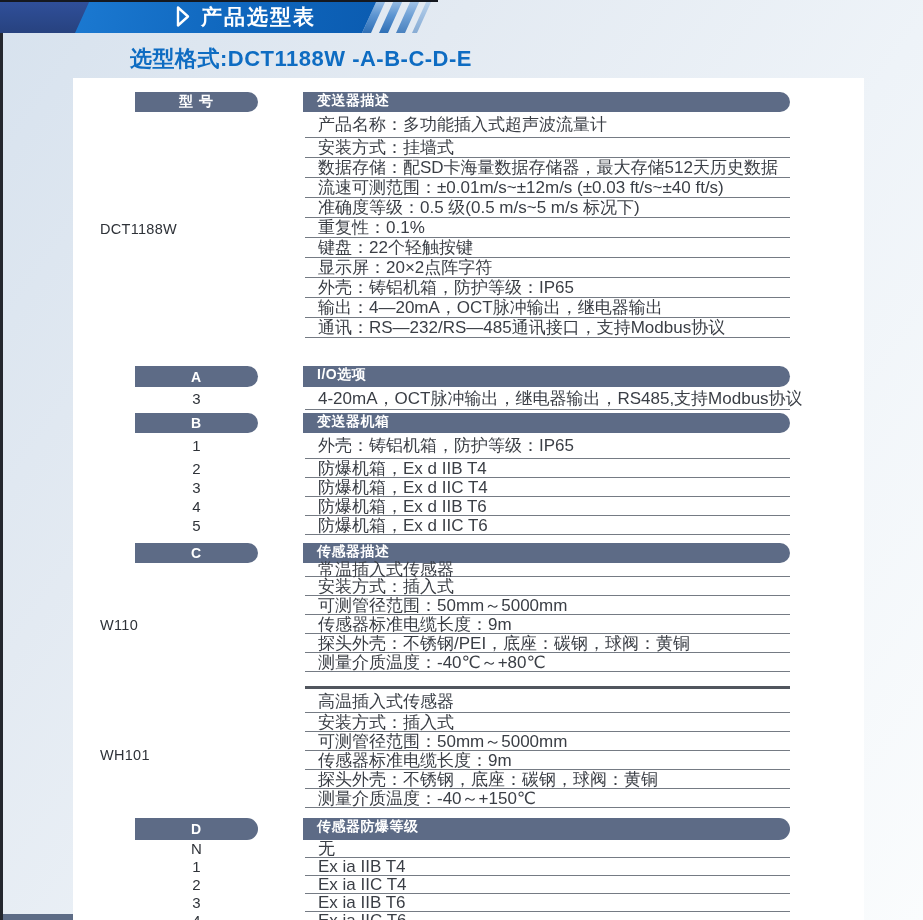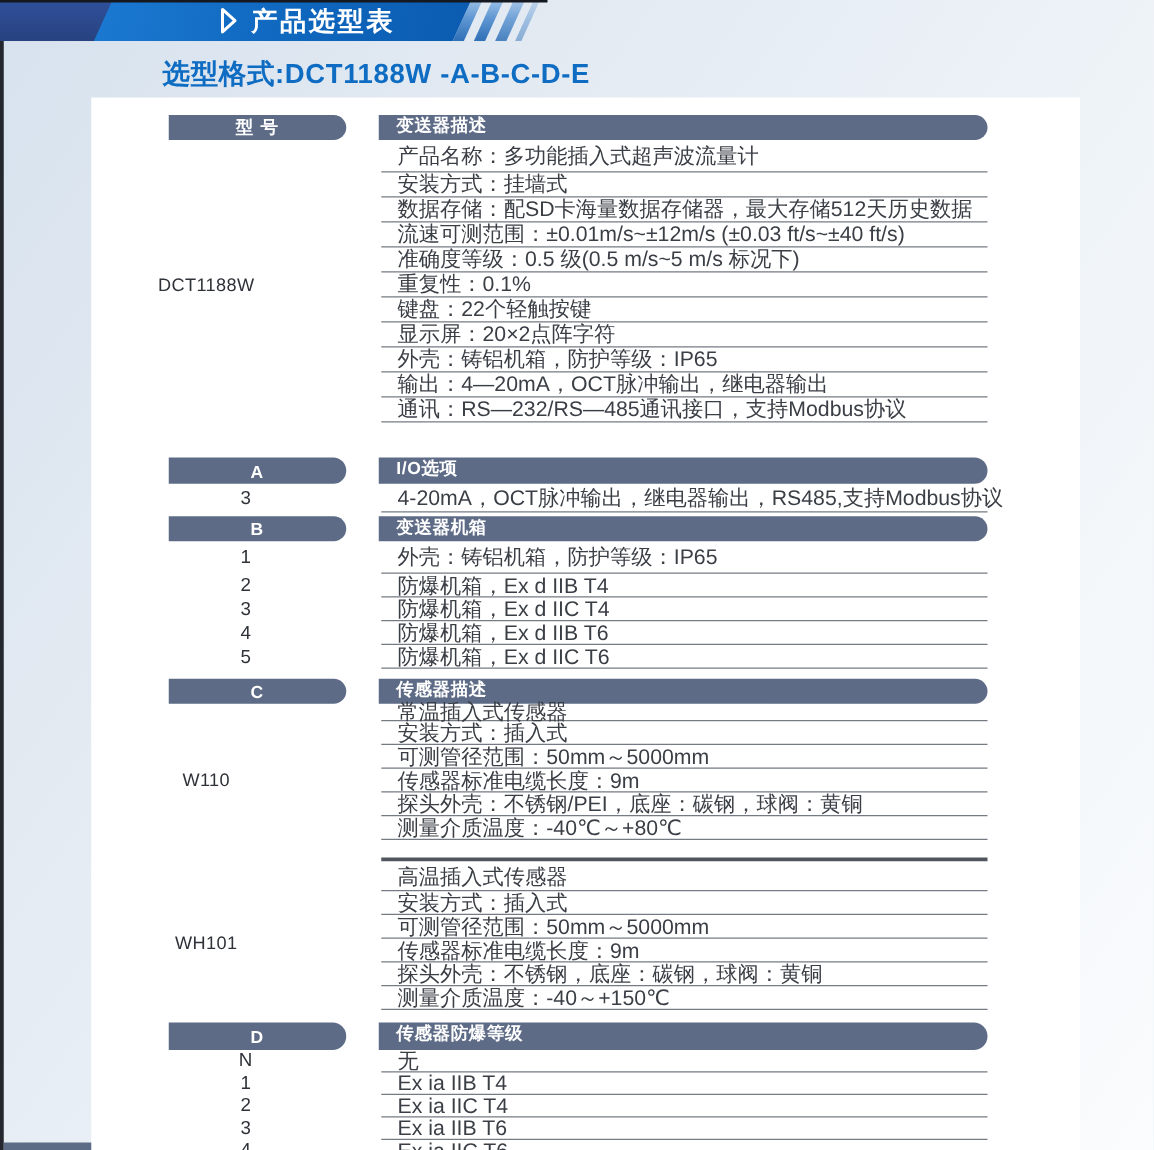--- a/index.html
+++ b/index.html
@@ -23,34 +23,34 @@
         background:linear-gradient(180deg,#9cc0e6 0%,#5e96d2 45%,#2e6fb6 100%);
         clip-path:polygon(15px 0,100% 0,calc(100% - 15px) 100%,0 100%);}
   .st1{left:362px;width:24px;}
   .st2{left:379px;width:24px;}
   .st3{left:396px;width:24px;opacity:.85;}
   .st4{left:412px;width:20px;opacity:.5;}
   .heading{position:absolute;left:130px;top:44px;font-size:22px;font-weight:bold;color:#0e6cc2;
         letter-spacing:.5px;z-index:3;}
   
   .panel{position:absolute;left:73px;top:78px;width:791px;height:860px;background:#ffffff;z-index:2;}
-  .badge{position:absolute;left:62px;width:142px;background:#5d6b86;border-radius:0 11px 11px 0;
+  .badge{position:absolute;left:62px;width:123px;background:#5d6b86;border-radius:0 11px 11px 0;
         display:flex;align-items:center;justify-content:center;color:#fff;font-weight:bold;
         font-size:14px;letter-spacing:1px;}
   .hdr{position:absolute;left:230px;width:487px;background:#5d6b86;border-radius:0 11px 11px 0;
         display:flex;align-items:flex-start;color:#fff;font-weight:bold;font-size:14px;}
   .hdr span{padding-left:14px;letter-spacing:.5px;}
   .rowsblk{position:absolute;left:232px;width:485px;}
   .row{position:relative;border-bottom:1px solid #757b84;display:flex;align-items:center;
         box-sizing:border-box;}
   .row .txt{padding-left:13px;font-size:17px;color:#3a3e45;white-space:nowrap;}
   .row .code{position:absolute;left:-170px;width:123px;text-align:center;font-size:15px;color:#2f3339;}
   .h26{height:26px}.h24{height:14px}.h23{height:23px}.h20{height:20px}.h19{height:19px}.h18{height:18px}
   .thickline{position:absolute;left:232px;width:485px;height:3px;background:#51565e;}
-  .mlabel{position:absolute;left:27px;width:130px;text-align:center;font-size:14.5px;color:#2e3238;
+  .mlabel{position:absolute;left:27px;width:130px;text-align:left;font-size:14.5px;color:#2e3238;
         letter-spacing:.3px;height:18px;line-height:18px;}
   .bl-strip{position:absolute;left:3px;top:914px;width:70px;height:6px;background:#5d6c86;z-index:3;}
 </style>
 </head>
 <body>
 
 <div class="page">
   <div class="bg"></div>
   <div class="left-edge"></div>
 

